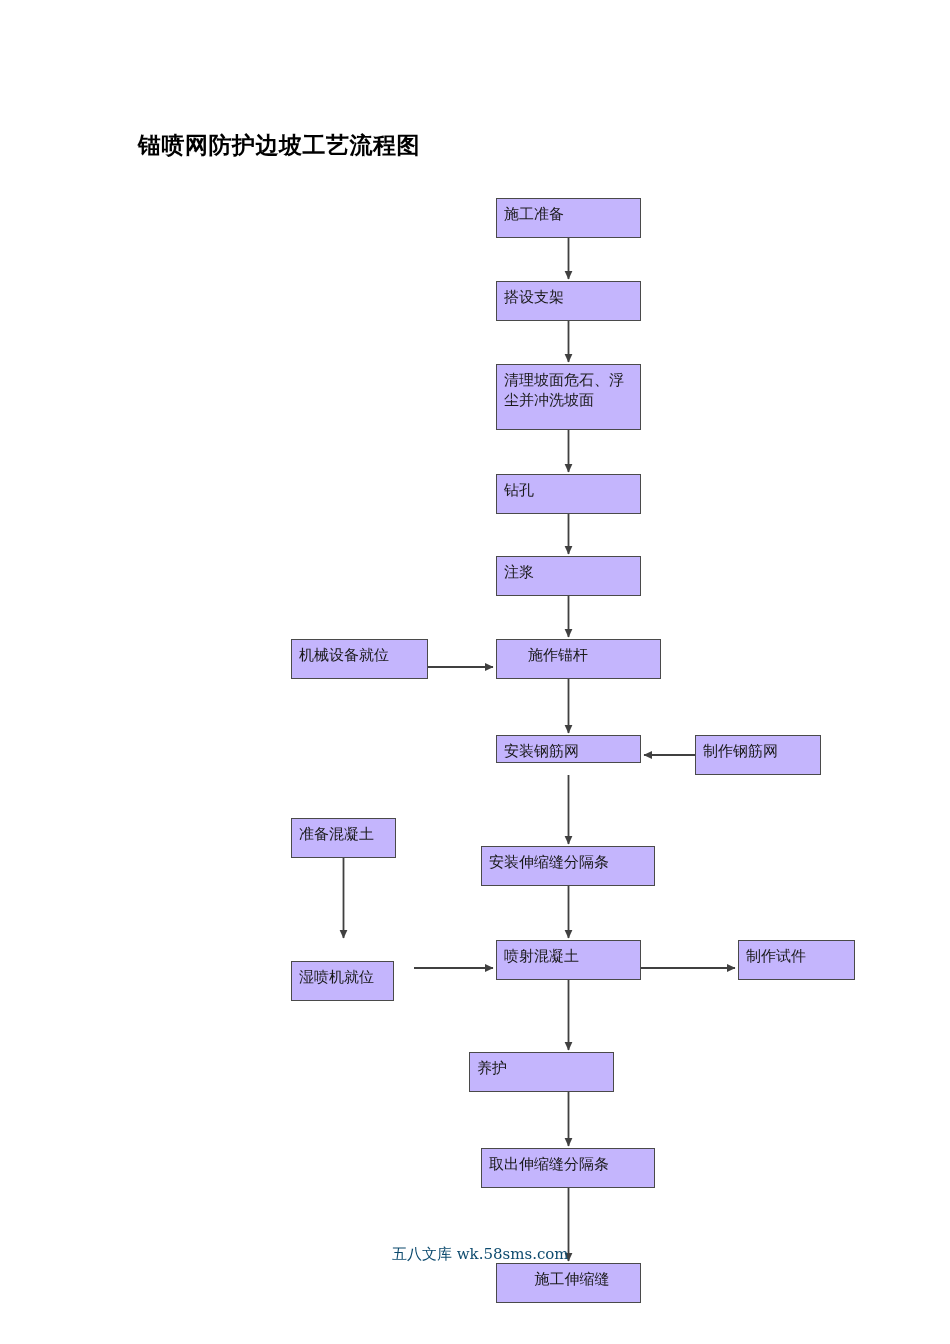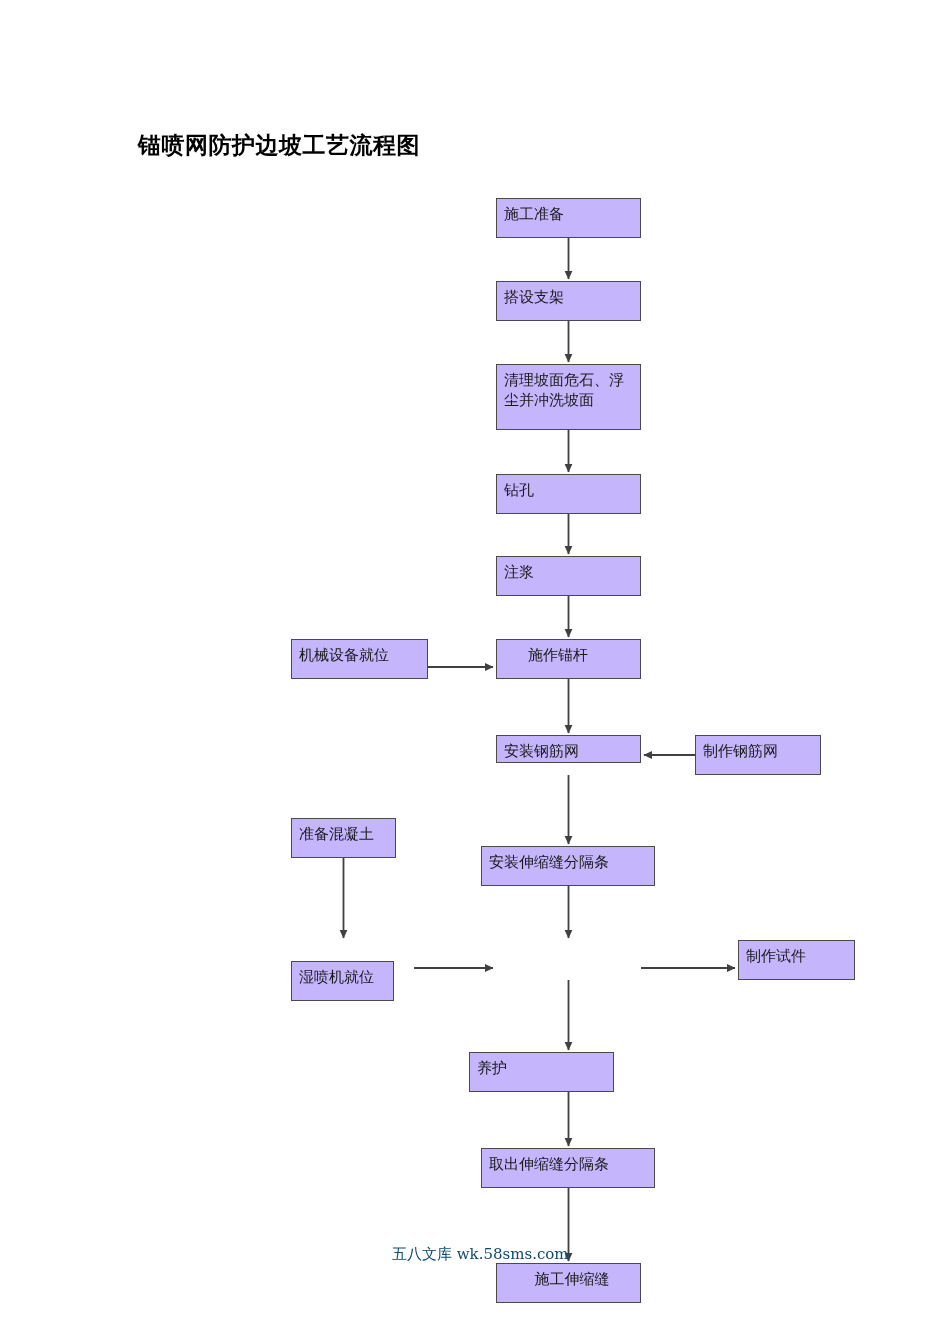--- a/index.html
+++ b/index.html
@@ -95,23 +95,24 @@
       <path d="M641,968 L735,968"></path>
     </g>
   </svg>
 
   <div class="node" style="left:496px;top:198px;width:145px;height:40px;">施工准备</div>
   <div class="node" style="left:496px;top:281px;width:145px;height:40px;">搭设支架</div>
   <div class="node" style="left:496px;top:364px;width:145px;height:66px;">清理坡面危石、浮
 尘并冲洗坡面</div>
   <div class="node" style="left:496px;top:474px;width:145px;height:40px;">钻孔</div>
   <div class="node" style="left:496px;top:556px;width:145px;height:40px;">注浆</div>
-  <div class="node" style="left:496px;top:639px;width:145px;height:40px;padding-left:31px;">施作锚杆</div>
+  <div class="node" style="left:496px;top:639px;width:165px;height:40px;padding-left:31px;">施作锚杆</div>
   <div class="node" style="left:496px;top:735px;width:145px;height:28px;">安装钢筋网</div>
   <div class="node" style="left:481px;top:846px;width:174px;height:40px;">安装伸缩缝分隔条</div>
+  <div class="node" style="left:496px;top:940px;width:145px;height:40px;">喷射混凝土</div>
   <div class="node" style="left:469px;top:1052px;width:145px;height:40px;">养护</div>
   <div class="node" style="left:481px;top:1148px;width:174px;height:40px;">取出伸缩缝分隔条</div>
   <div class="node" style="left:496px;top:1263px;width:145px;height:40px;text-align:center;">施工伸缩缝</div>
 
   <div class="node" style="left:291px;top:639px;width:137px;height:40px;">机械设备就位</div>
   <div class="node" style="left:291px;top:818px;width:105px;height:40px;">准备混凝土</div>
   <div class="node" style="left:291px;top:961px;width:103px;height:40px;">湿喷机就位</div>
   <div class="node" style="left:695px;top:735px;width:126px;height:40px;">制作钢筋网</div>
   <div class="node" style="left:738px;top:940px;width:117px;height:40px;">制作试件</div>
 

